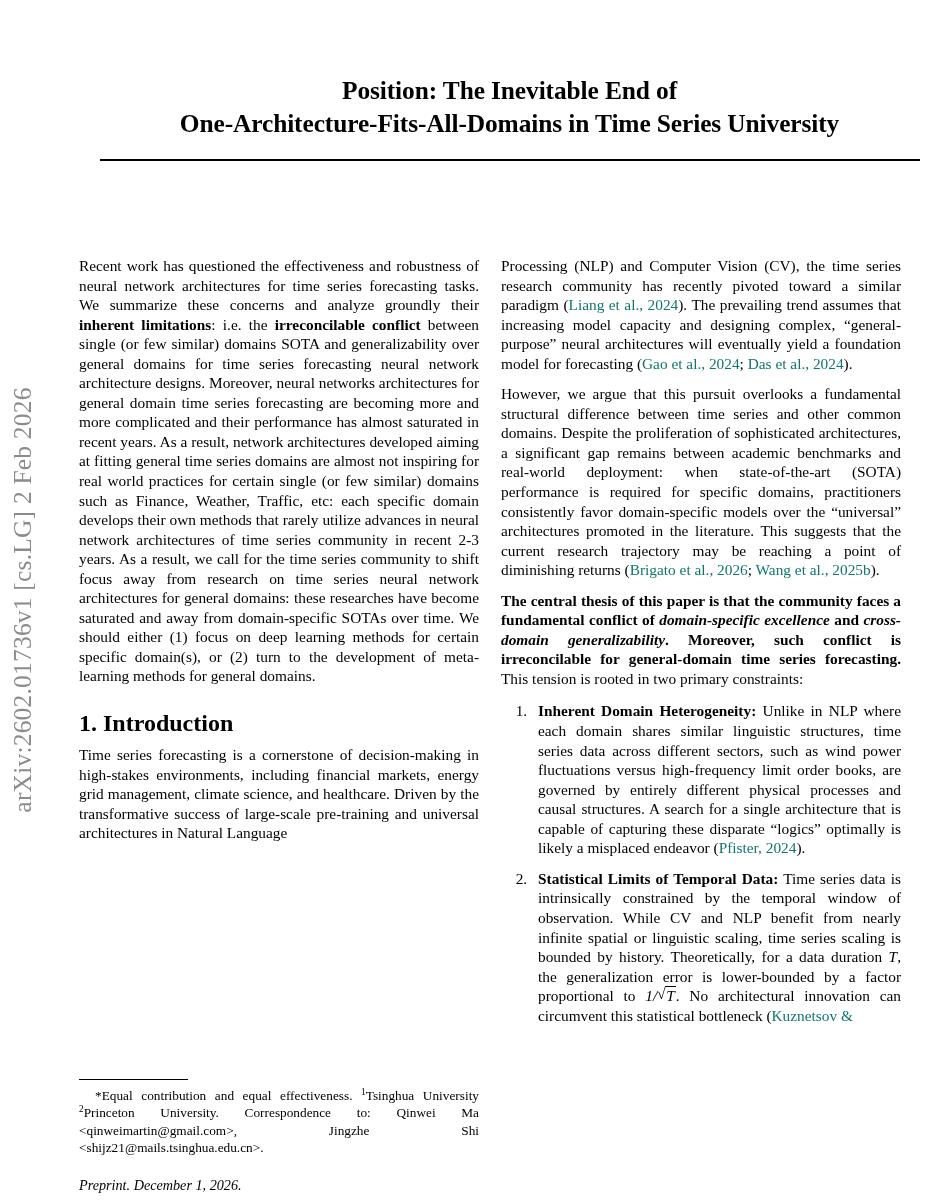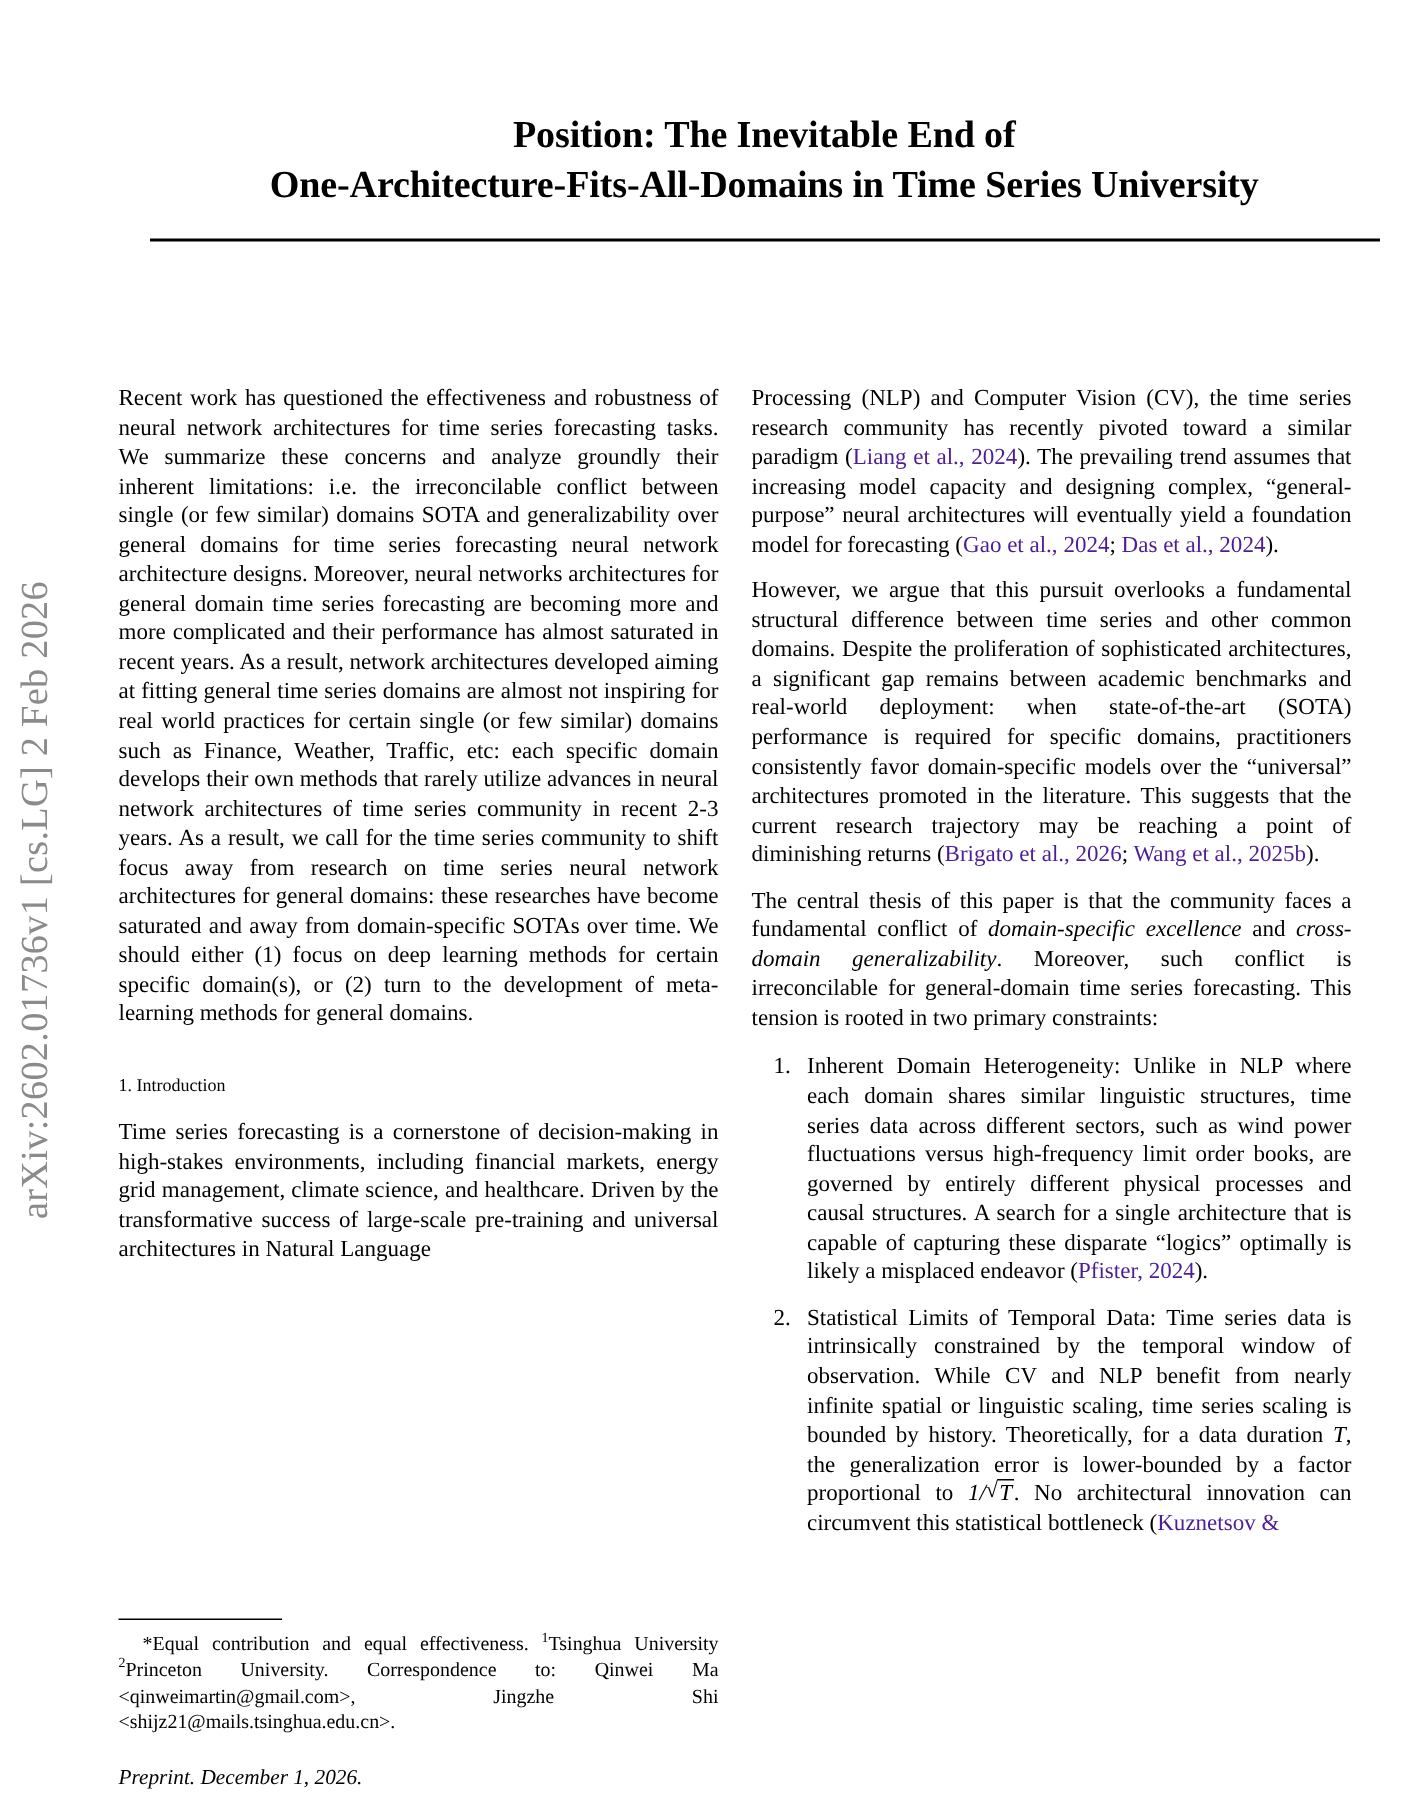--- a/index.html
+++ b/index.html
@@ -98,40 +98,40 @@
     font-size: 15.35px;
     line-height: 19.55px;
     text-align: justify;
     text-justify: inter-word;
     hyphens: none;
   }
   #col-left  { left: 17px; }
   #col-right { left: 439px; }
 
   h2.section-heading {
-    font-size: 12px;
-    font-weight: normal;
+    font-size: 24px;
+    font-weight: bold;
     margin: 0 0 11px 0;
     line-height: 22px;
   }
   .abstract-heading {
     text-align: center;
     font-size: 18.6px;
     font-weight: bold;
     margin: 0 0 9px 0;
     line-height: 24px;
   }
   p.para {
     margin: 0 0 11px 0;
     text-align: justify;
   }
   p.para.tight { margin-bottom: 0; }
-  .b { font-weight: normal; }
+  .b { font-weight: bold; }
   .i { font-style: italic; }
-  .cite { color: #4c1d95; }
+  .cite { color: #0f766e; }
 
   
   ol.constraints {
     margin: 13px 0 0 0;
     padding-left: 30px;
     list-style-position: outside;
   }
   ol.constraints > li {
     margin-bottom: 11px;
     text-align: justify;

